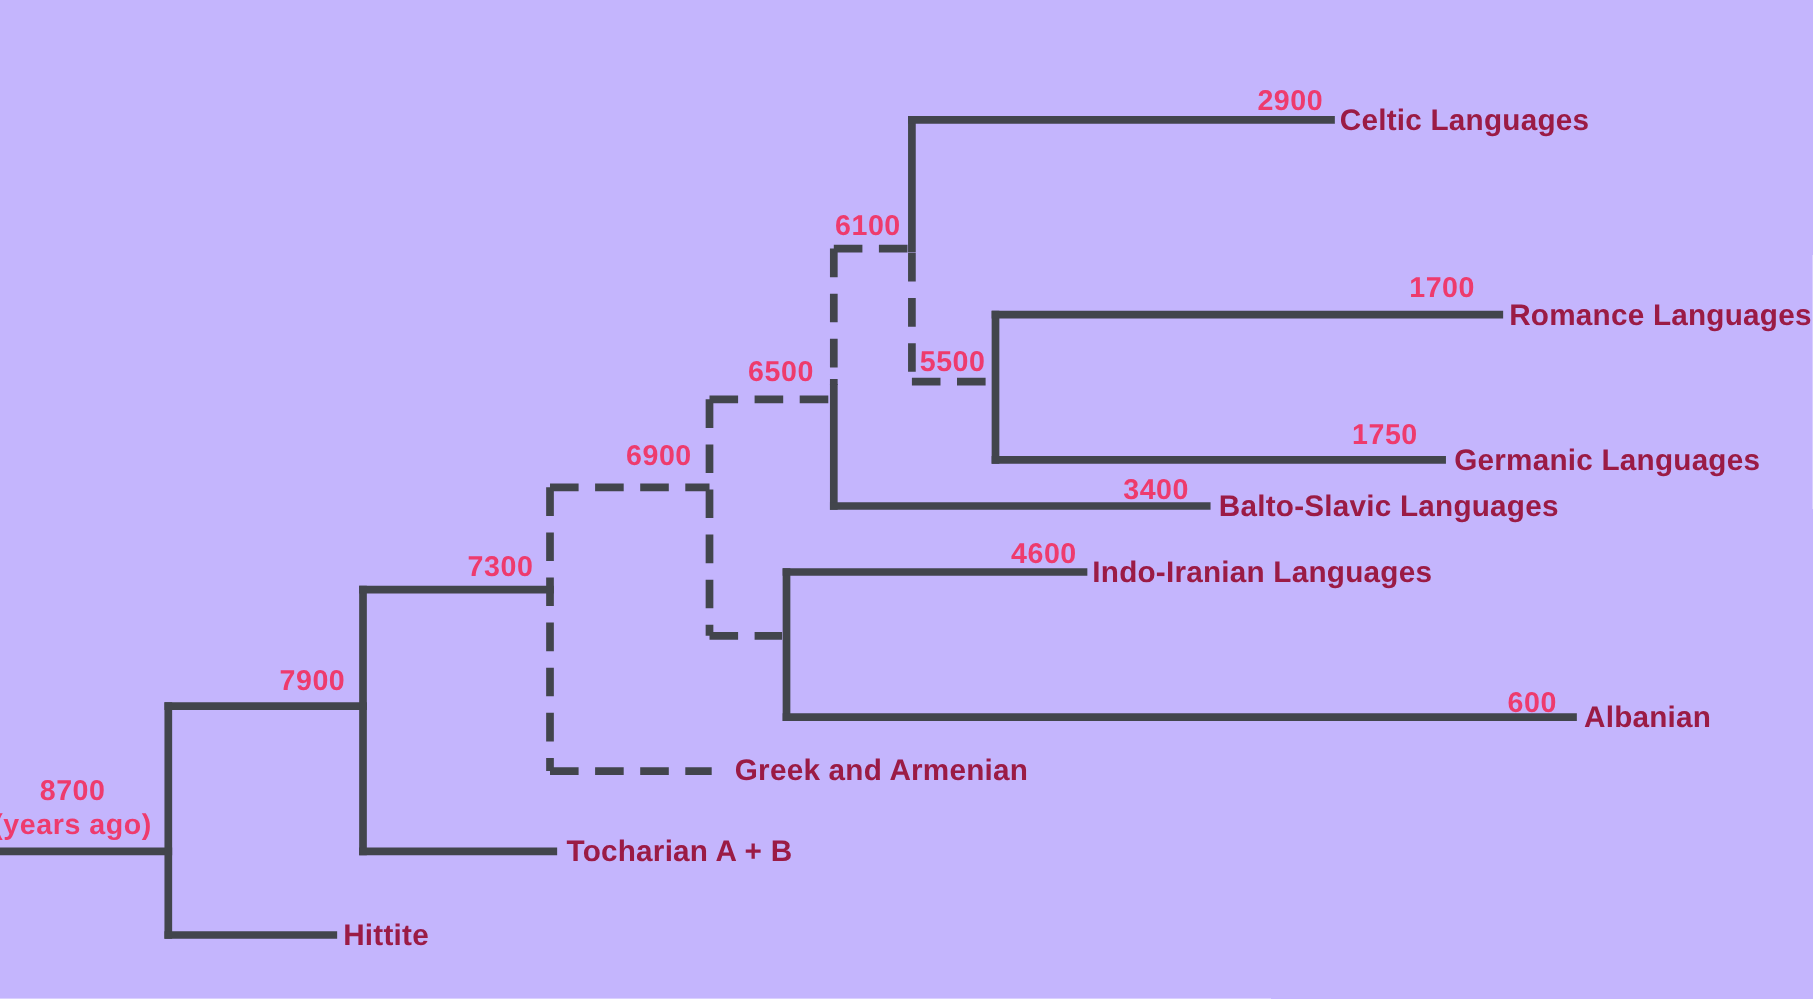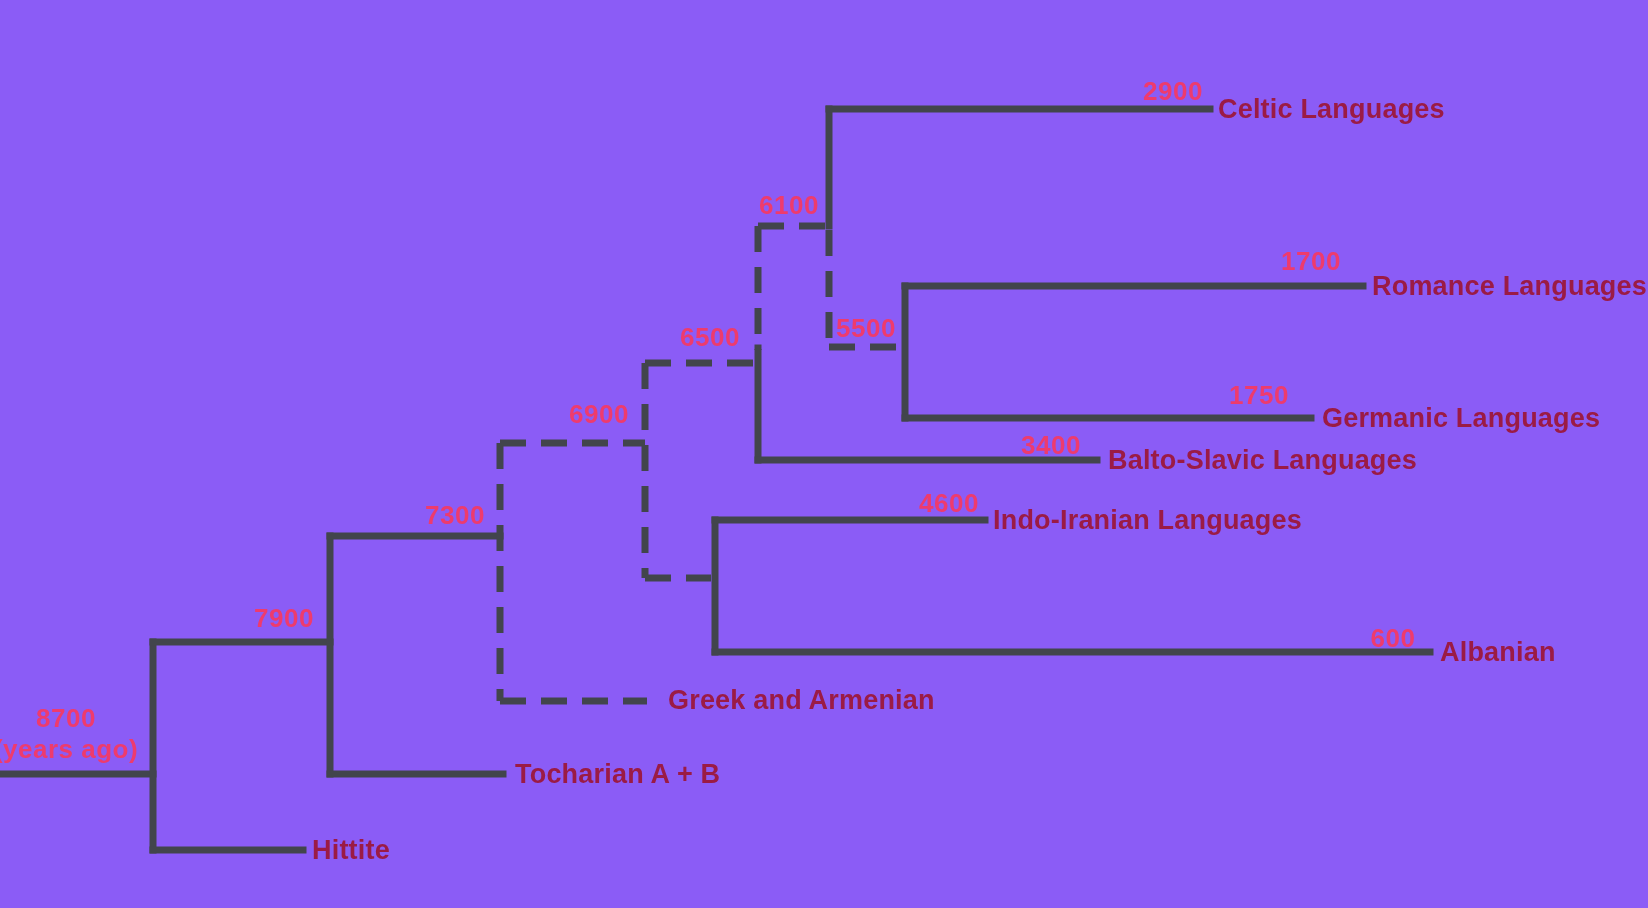--- a/index.html
+++ b/index.html
@@ -1,20 +1,20 @@
 <!DOCTYPE html>
 <html><head>
 <meta charset="utf-8">
 <style>
   html, body { margin: 0; padding: 0; background: #ffffff; }
   .stage {
     position: relative;
     width: 1648px;
     height: 908px;
-    background: #8b5cf6;
+    background: #c4b5fd;
     overflow: hidden;
     font-family: "Liberation Sans", sans-serif;
   }
   .stage svg { position: absolute; left: 0; top: 0; display: block; }
   svg line.branch { fill: none; }
   svg line.solid { stroke-linecap: square; }
   svg text.age {
     font-family: "Liberation Sans", sans-serif;
     font-weight: 700;
     font-size: 26px;

